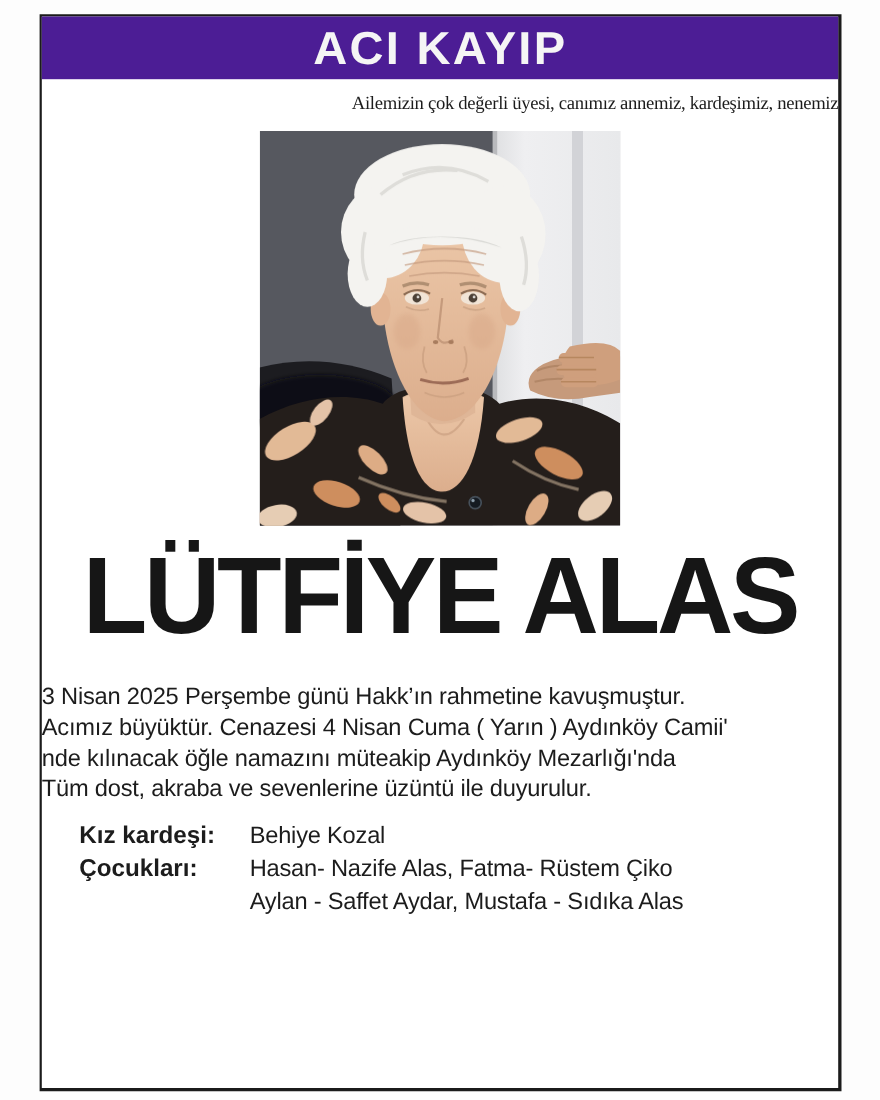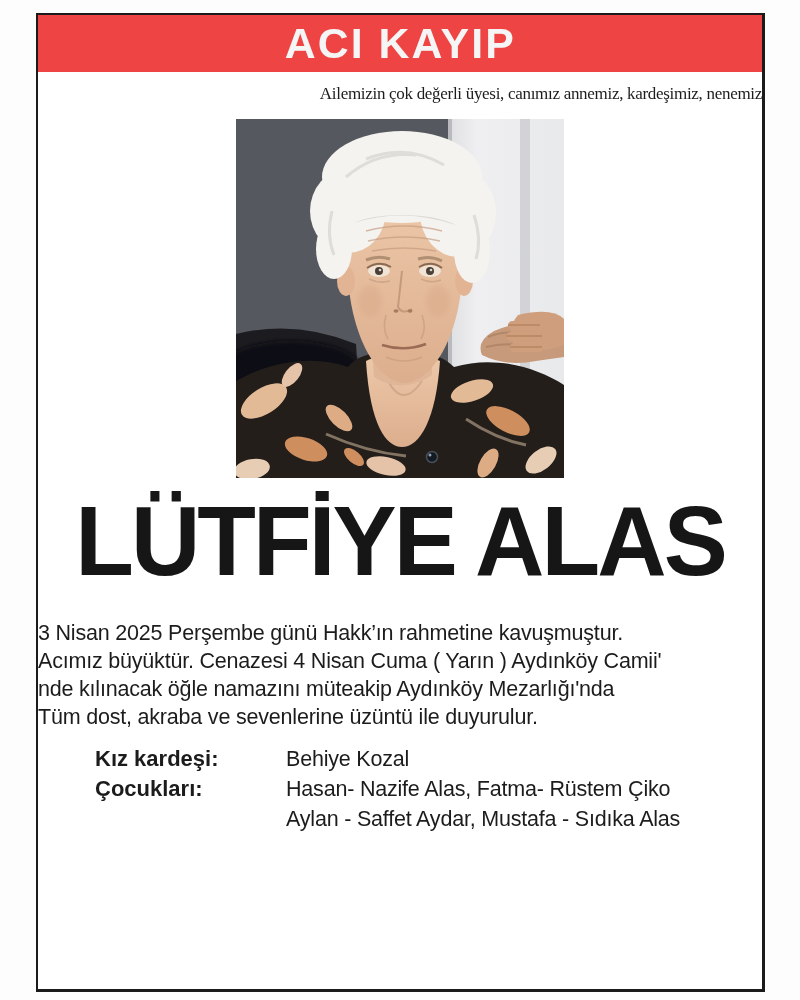--- a/index.html
+++ b/index.html
@@ -7,21 +7,21 @@
     width:800px;height:1000px;background:#fdfdfd;position:relative;
     font-family:"Liberation Sans","DejaVu Sans",sans-serif;color:#1c1c1c;
     overflow:hidden;
   }
   .sheet{
     position:absolute;left:36px;top:13px;width:724px;height:974px;
     background:#ffffff;border-style:solid;border-color:#1b1b1b;
     border-width:2px 3px 3px 2px;
   }
   .banner{
-    height:57px;background:#ef4444;display:flex;align-items:center;justify-content:center;
+    height:57px;background:#4c1d95;display:flex;align-items:center;justify-content:center;
   }
   .banner-title{
     color:#f5f5f5;font-weight:bold;font-size:42px;letter-spacing:2px;
     transform:scaleX(1.02);white-space:nowrap;
   }
   .subtitle{
     margin-top:7px;text-align:right;font-size:17px;line-height:29px;
     letter-spacing:-0.3px;white-space:nowrap;font-family:Liberation Serif, serif;
   }
   .photo-wrap{
@@ -33,22 +33,22 @@
     letter-spacing:-3px;transform:scaleX(0.97);transform-origin:center;
     white-space:nowrap;color:#161616;
   }
   .announcement{
     margin-top:27px;text-align:left;font-size:21.5px;line-height:28px;
     letter-spacing:-0.2px;
   }
   .announcement div{white-space:nowrap;}
   .relatives{margin-top:13px;}
   .rel-row{
-    display:grid;grid-template-columns:155px 1fr;padding-left:57px;
-    font-size:21.5px;line-height:30px;gap:36px;
+    display:grid;grid-template-columns:155px 1fr;padding-left:34px;
+    font-size:21.5px;line-height:30px;
   }
   .rel-row.torunlar{margin-top:10px;}
   .rel-label{font-weight:bold;font-size:22px;white-space:nowrap;}
   .rel-lines div{white-space:nowrap;letter-spacing:-0.2px;}
 </style>
 </head>
 <body>
 
 <div class="sheet">
 

